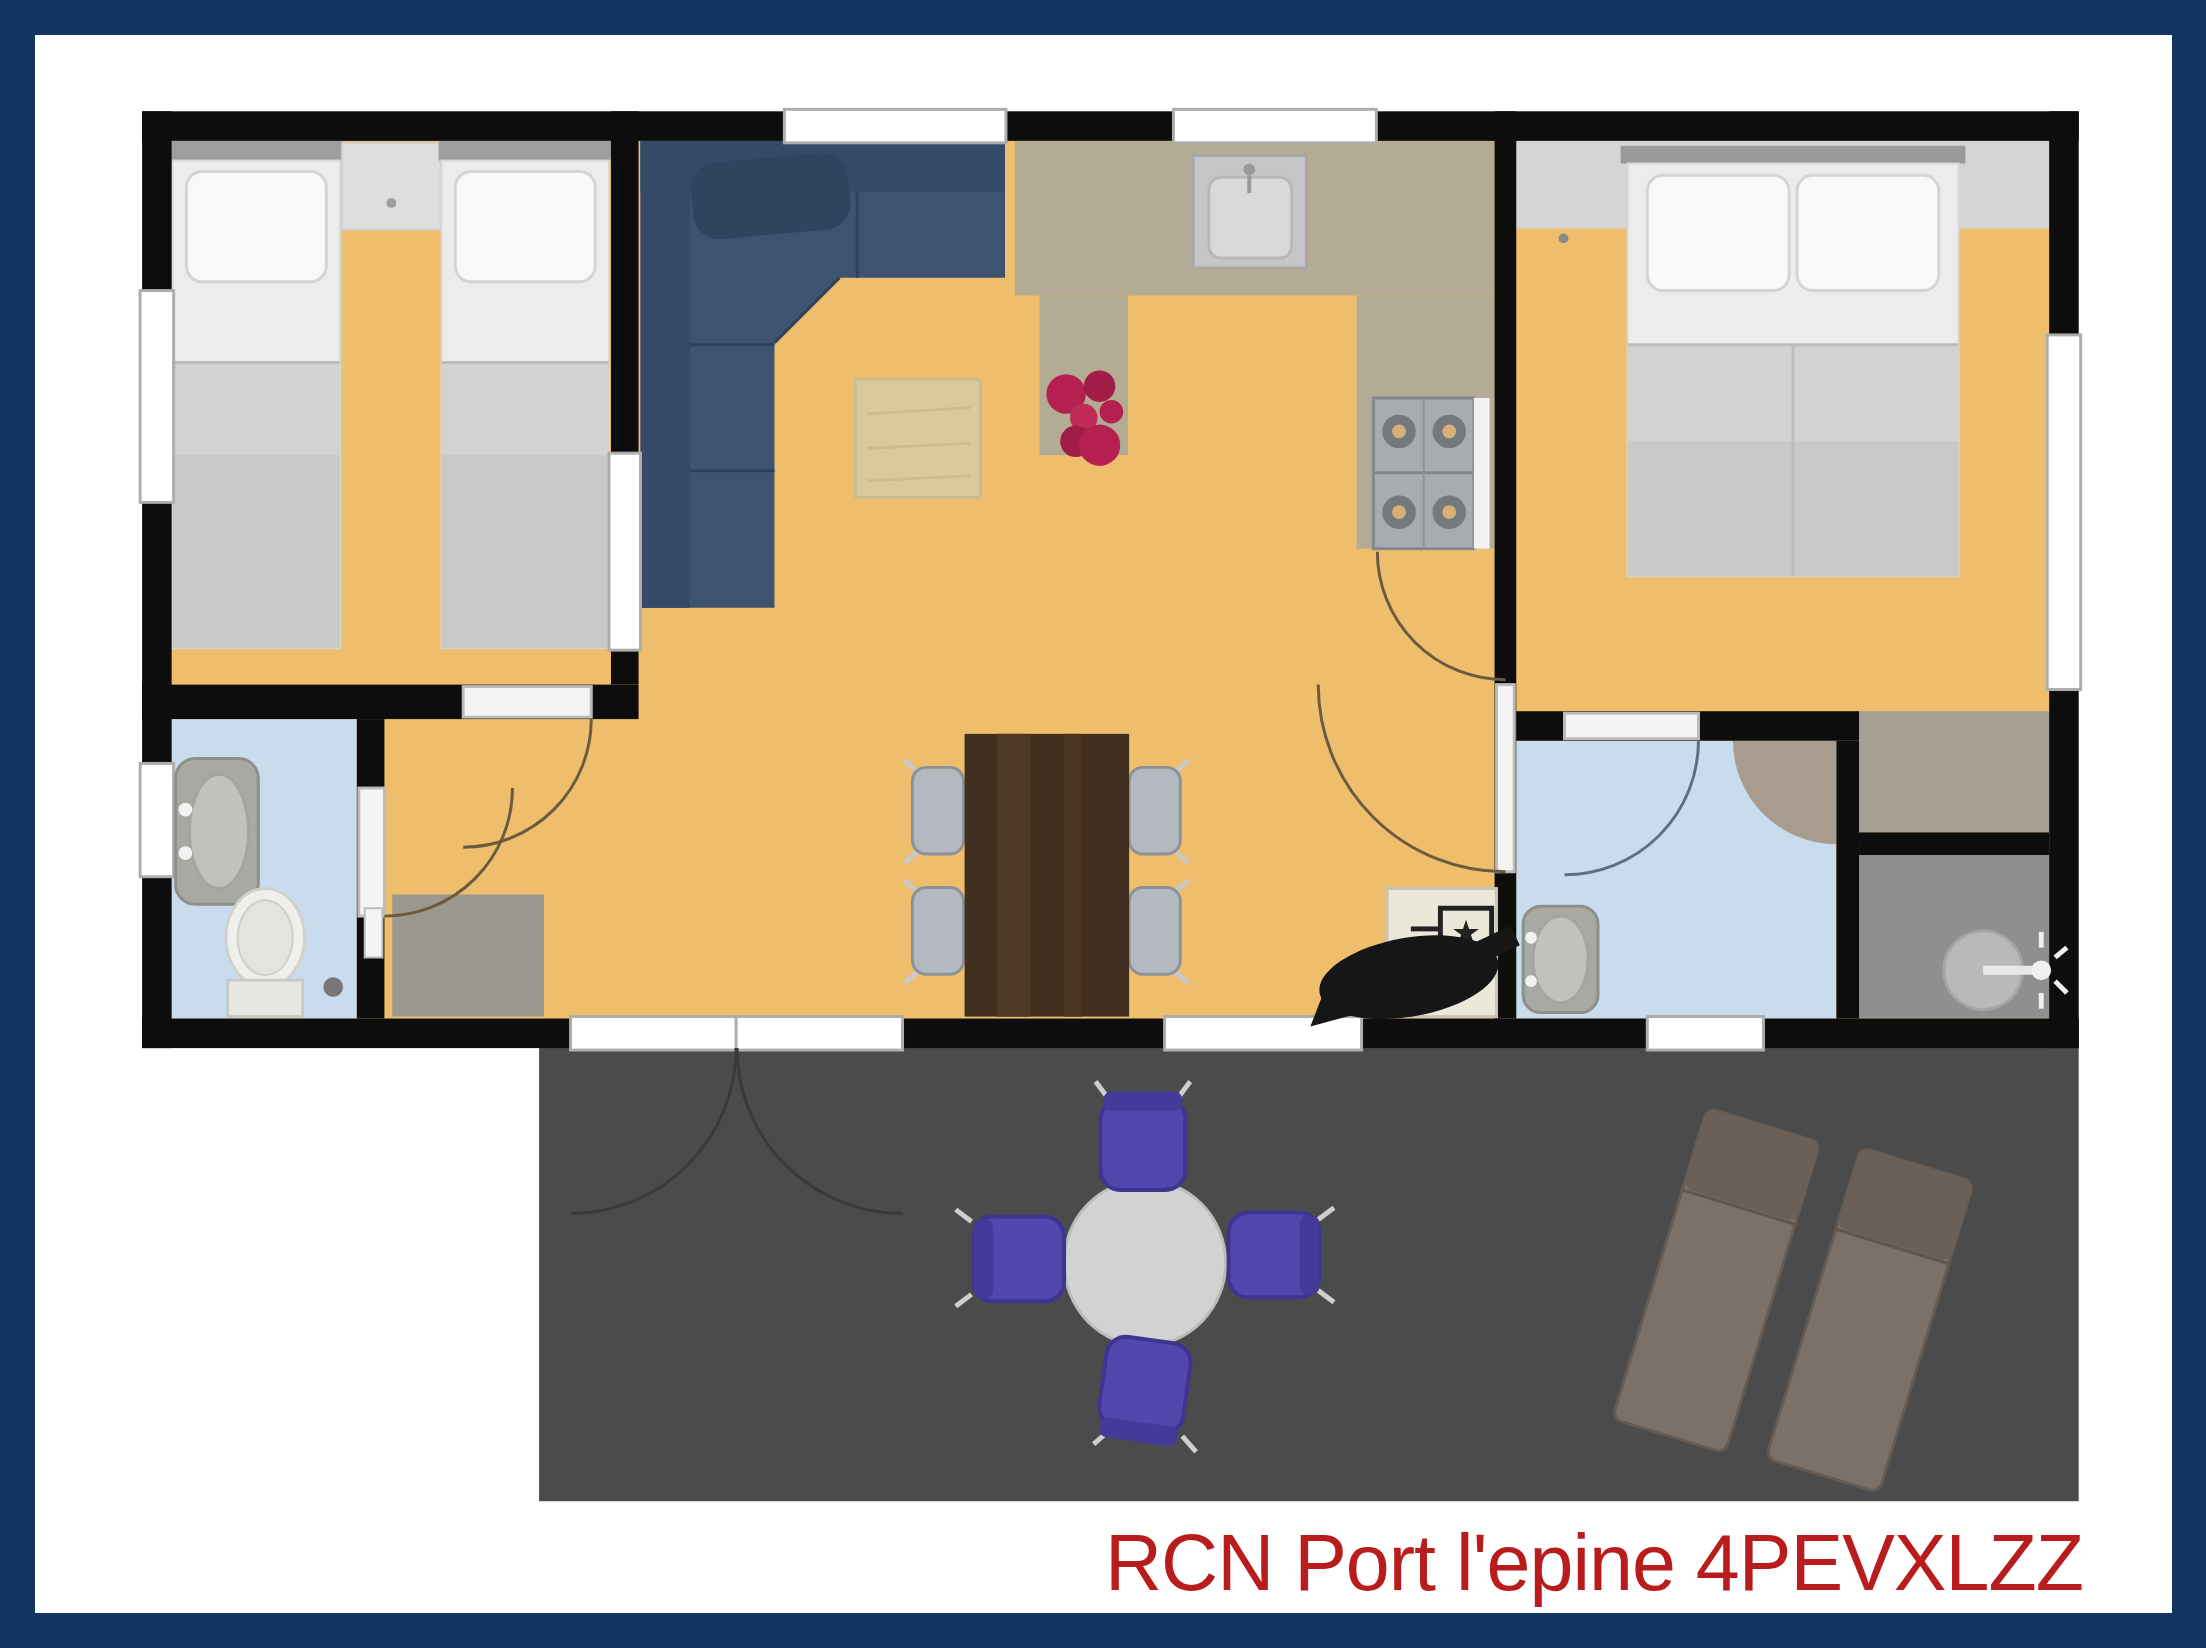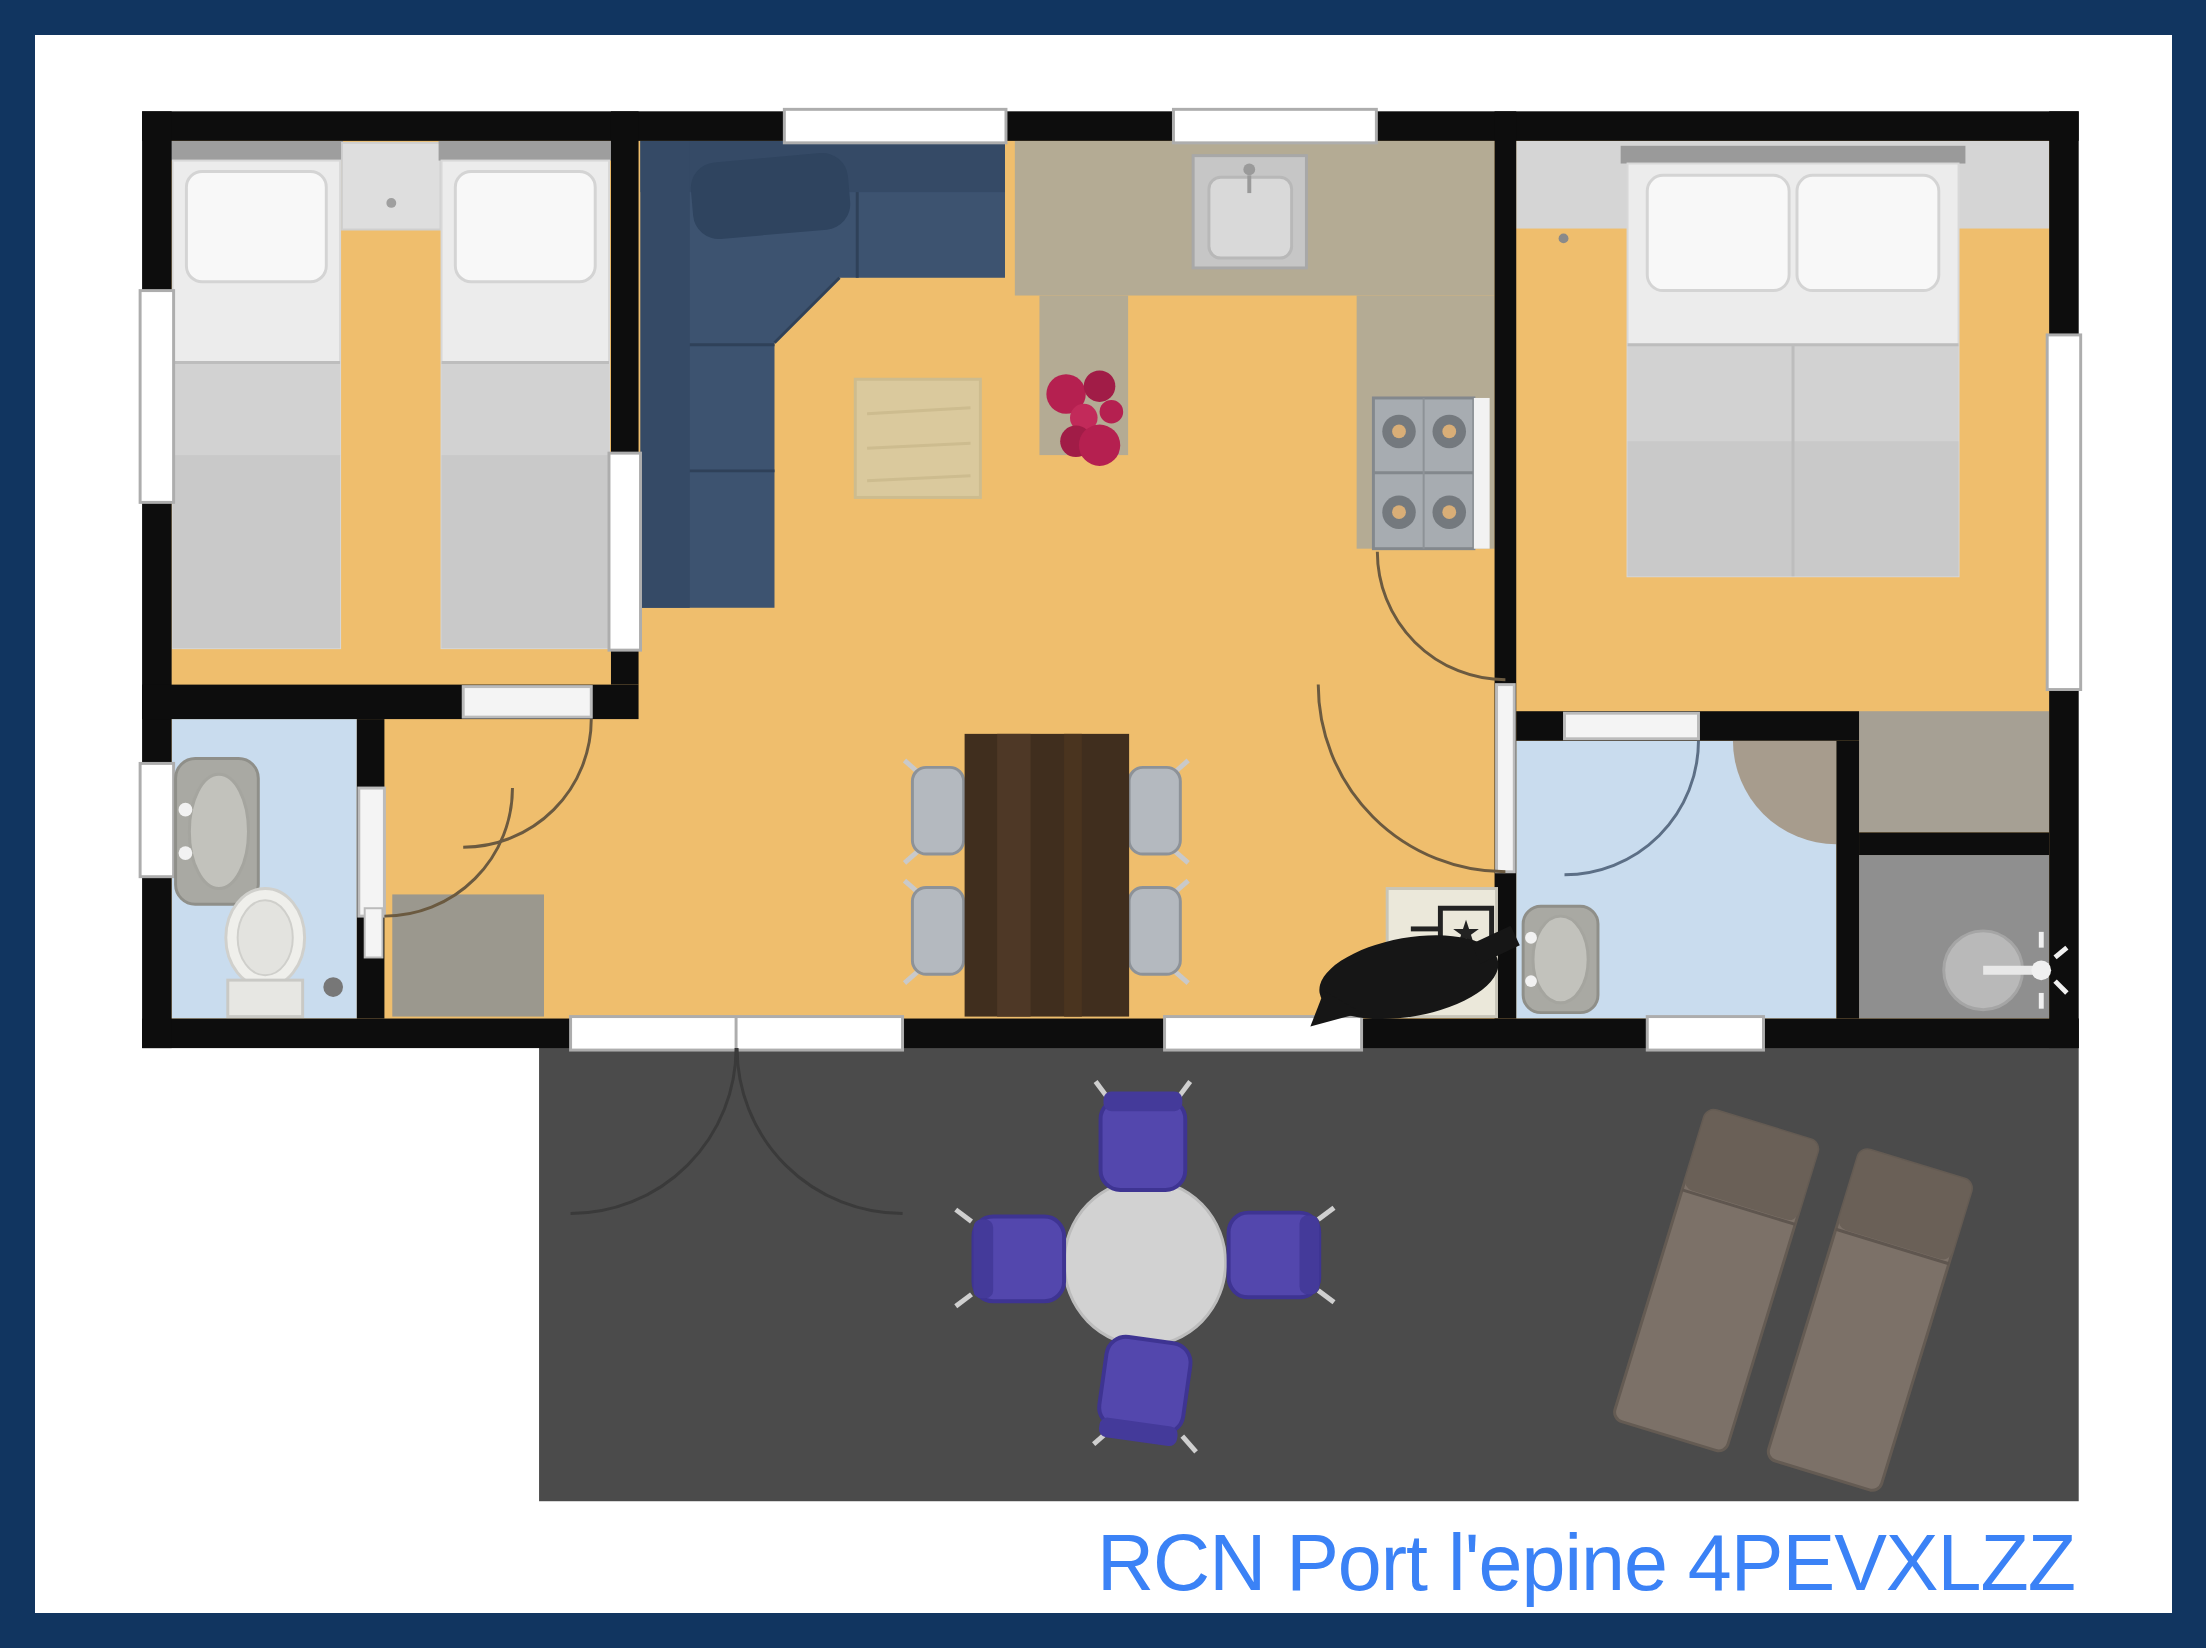--- a/index.html
+++ b/index.html
@@ -1,21 +1,21 @@
 <!DOCTYPE html>
 <html><head>
 <meta charset="utf-8">
 <style>
   html,body{margin:0;padding:0;background:#ffffff;}
   .stage{position:relative;width:2207px;height:1648px;background:#ffffff;overflow:hidden;
          font-family:"Liberation Sans",sans-serif;}
   .frame{position:absolute;inset:0;border:35px solid #113560;pointer-events:none;box-sizing:border-box;}
   .plan-svg{position:absolute;left:0;top:0;width:2207px;height:1648px;}
-  .caption{position:absolute;right:132px;bottom:39px;font-size:79px;font-weight:500;
-           color:#3b82f6;letter-spacing:-1px;white-space:nowrap;}
+  .caption{position:absolute;right:124px;bottom:39px;font-size:79px;font-weight:500;
+           color:#b91c1c;letter-spacing:-1px;white-space:nowrap;}
 </style>
 </head>
 <body>
 
 <div class="stage">
   <svg class="plan-svg" id="plan" viewBox="0 0 2240 1673" xmlns="http://www.w3.org/2000/svg">
       <rect x="547" y="1034" width="1563" height="490" fill="#4b4b4b"></rect>
       <rect x="160" y="130" width="1934" height="918" fill="#efbe6d"></rect>
       <rect x="1030" y="143" width="487" height="157" fill="#b4ab94"></rect>
       <rect x="1055" y="300" width="90" height="162" fill="#b4ab94"></rect>

